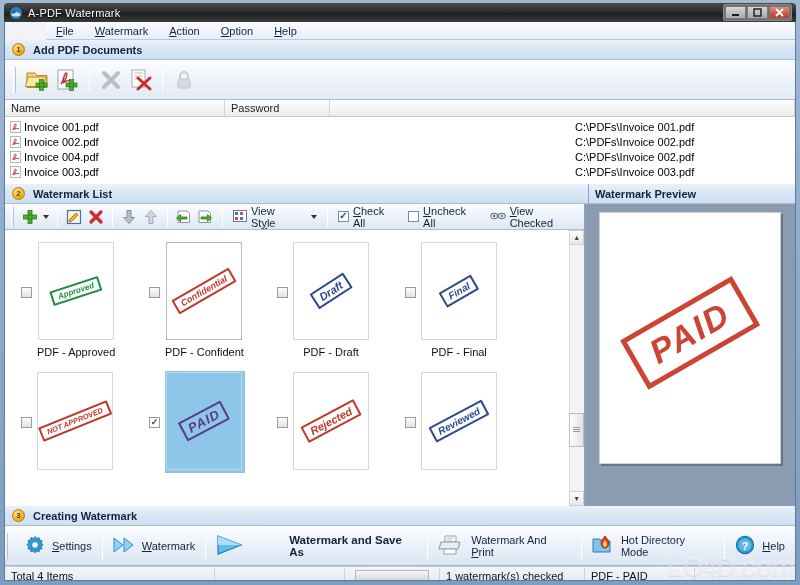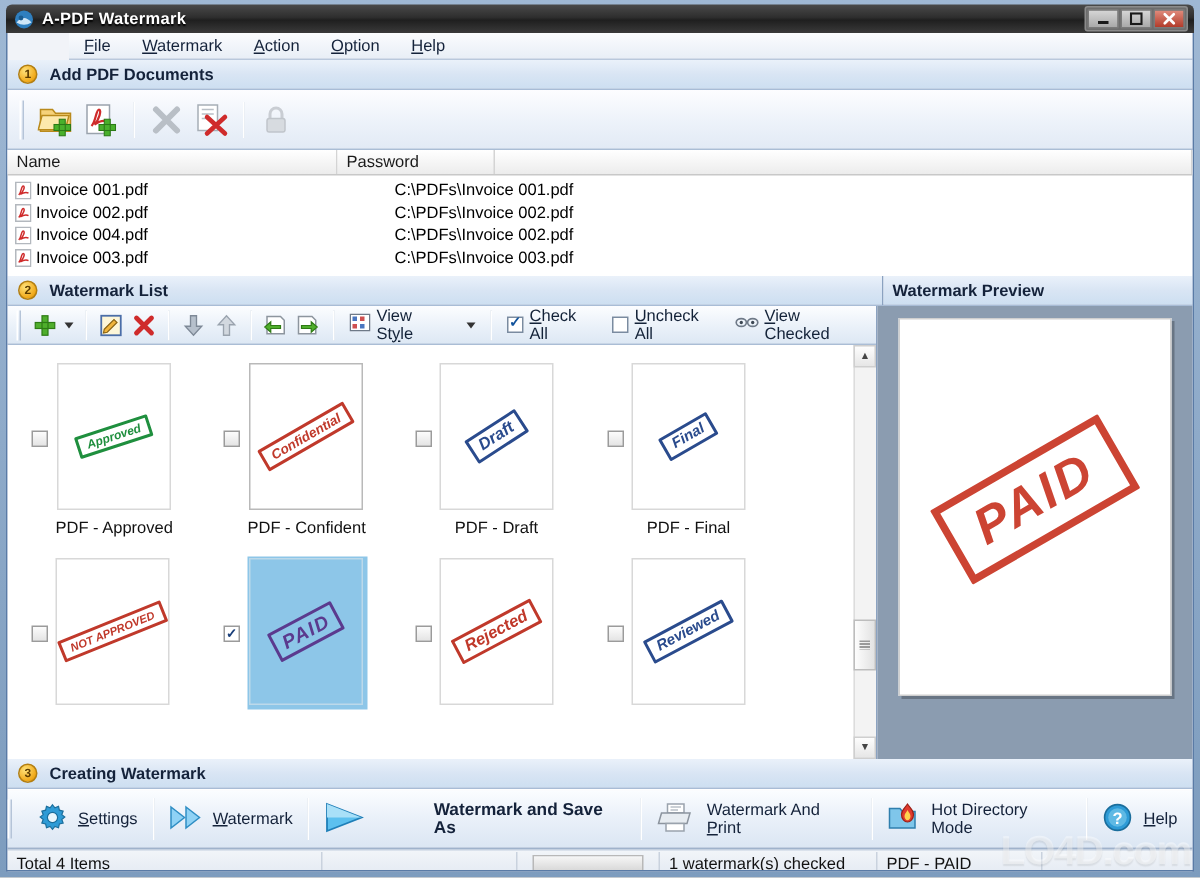--- a/index.html
+++ b/index.html
@@ -27,21 +27,21 @@
     border-radius: 4px 4px 0 0;
     display: flex; align-items: center;
     padding-left: 5px;
     color: #ffffff;
   }
   .titlebar .tb-icon {
     width: 14px; height: 14px; margin-right: 5px;
     position: relative; flex: none;
   }
   .titlebar .tb-title {
-    font-size: 11px; font-weight: bold; color: #ffffff;
+    font-size: 11px; font-weight: normal; color: #ffffff;
     text-shadow: 0 1px 1px #000;
     letter-spacing: .2px;
   }
   .wincontrols {
     position: absolute; right: 4px; top: 1px;
     display: flex; gap: 1px;
     background: #6d6d6d;
     border: 1px solid #8b8b8b;
     border-radius: 2px;
     padding: 1px;
@@ -124,21 +124,21 @@
     height: 17px; display: flex;
     background: linear-gradient(#fdfdfd, #ebebeb);
     border-bottom: 1px solid #c8c8c8;
     font-size: 11px; color: #1a1a1a;
   }
   .colhdr .ch {
     border-right: 1px solid #d4d4d4;
     padding: 1px 0 0 6px; line-height: 15px;
     background: linear-gradient(#ffffff, #ececec);
   }
-  .filerow { height: 15px; display: flex; align-items: center; font-size: 11px; color: #000; }
+  .filerow { height: 15px; display: flex; align-items: center; font-size: 11px; color: #000; justify-content: space-between; }
   .filerow .c-name { width: 258px; display: flex; align-items: center; padding-left: 5px; }
   .filerow .c-path { width: 220px; }
   .pdficon { width: 11px; height: 12px; margin-right: 3px; flex: none; }
 
   
   .middle { display: flex; height: 302px; }
   .wm-panel { width: 584px; display: flex; flex-direction: column; border-right: 1px solid #8ba2c0; }
   .prev-panel { width: 212px; display: flex; flex-direction: column; }
 
   

